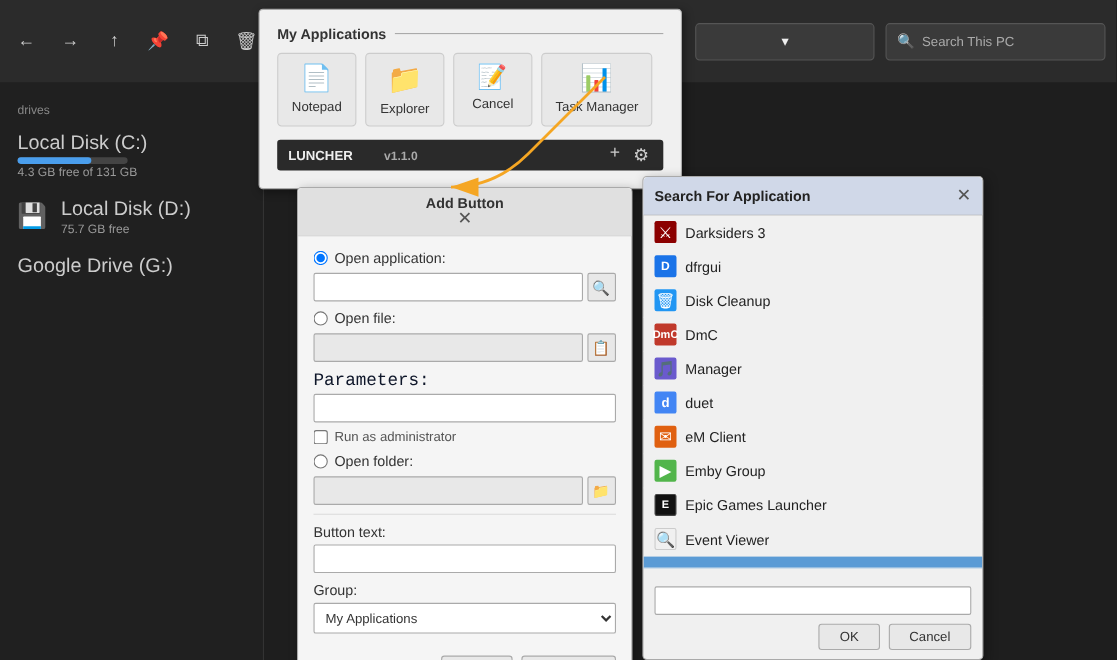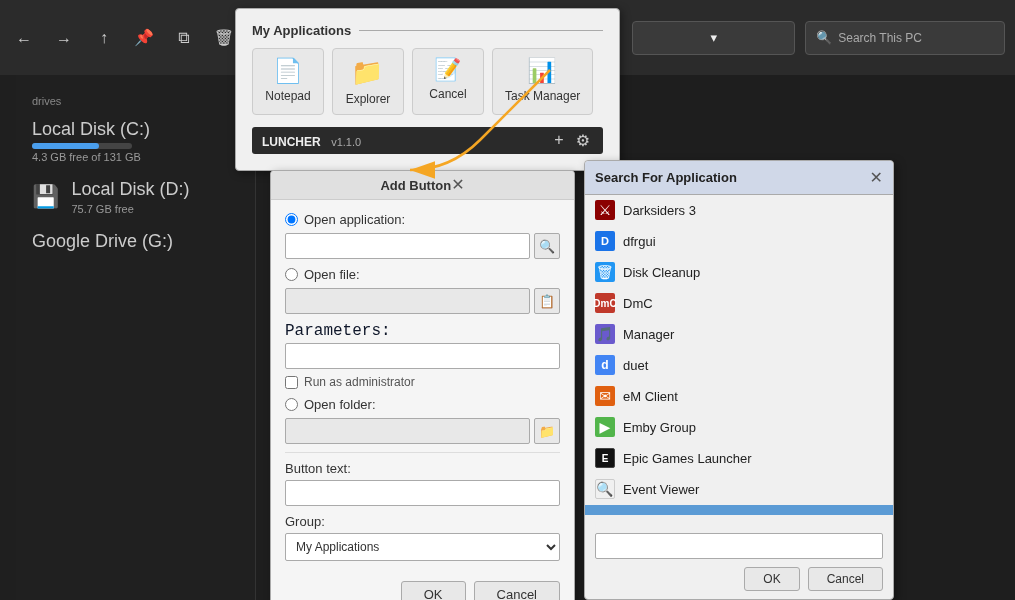--- a/index.html
+++ b/index.html
@@ -98,21 +98,20 @@
       height: 525px;
     }
 
     
     .sidebar {
       width: 240px;
       background: #202020;
       border-right: 1px solid #333;
       padding: 10px 0;
       flex-shrink: 0;
-      margin-left: 16px;
     }
     .sidebar-section {
       color: #888;
       font-size: 11px;
       padding: 10px 16px 4px;
       text-transform: none;
     }
 
     
     .drive-item {
@@ -197,22 +196,22 @@
       justify-content: space-between;
     }
     .luncher-text {
       color: #eee;
       font-size: 12px;
       font-weight: bold;
     }
     .luncher-version {
       color: #aaa;
       font-size: 11px;
-      margin-left: 6px;
-      font-weight: normal;
+      margin-left: 24px;
+      font-weight: bold;
     }
     .luncher-actions {
       display: flex;
       gap: 6px;
     }
     .luncher-btn {
       color: #ccc;
       font-size: 16px;
       cursor: pointer;
       padding: 0 3px;
@@ -227,24 +226,25 @@
       border: 1px solid #aaa;
       border-radius: 4px;
       width: 305px;
       box-shadow: 3px 3px 10px rgba(0,0,0,0.35);
       z-index: 20;
     }
     .dialog-title-bar {
       background: #e0e0e0;
       padding: 6px 10px;
       display: flex;
-      justify-content: center;
+      justify-content: space-between;
       align-items: center;
       border-bottom: 1px solid #ccc;
       border-radius: 4px 4px 0 0;
+      flex-direction: column;
     }
     .dialog-title {
       font-size: 13px;
       color: #333;
       font-weight: 600;
     }
     .dialog-close {
       font-size: 16px;
       color: #555;
       cursor: pointer;

